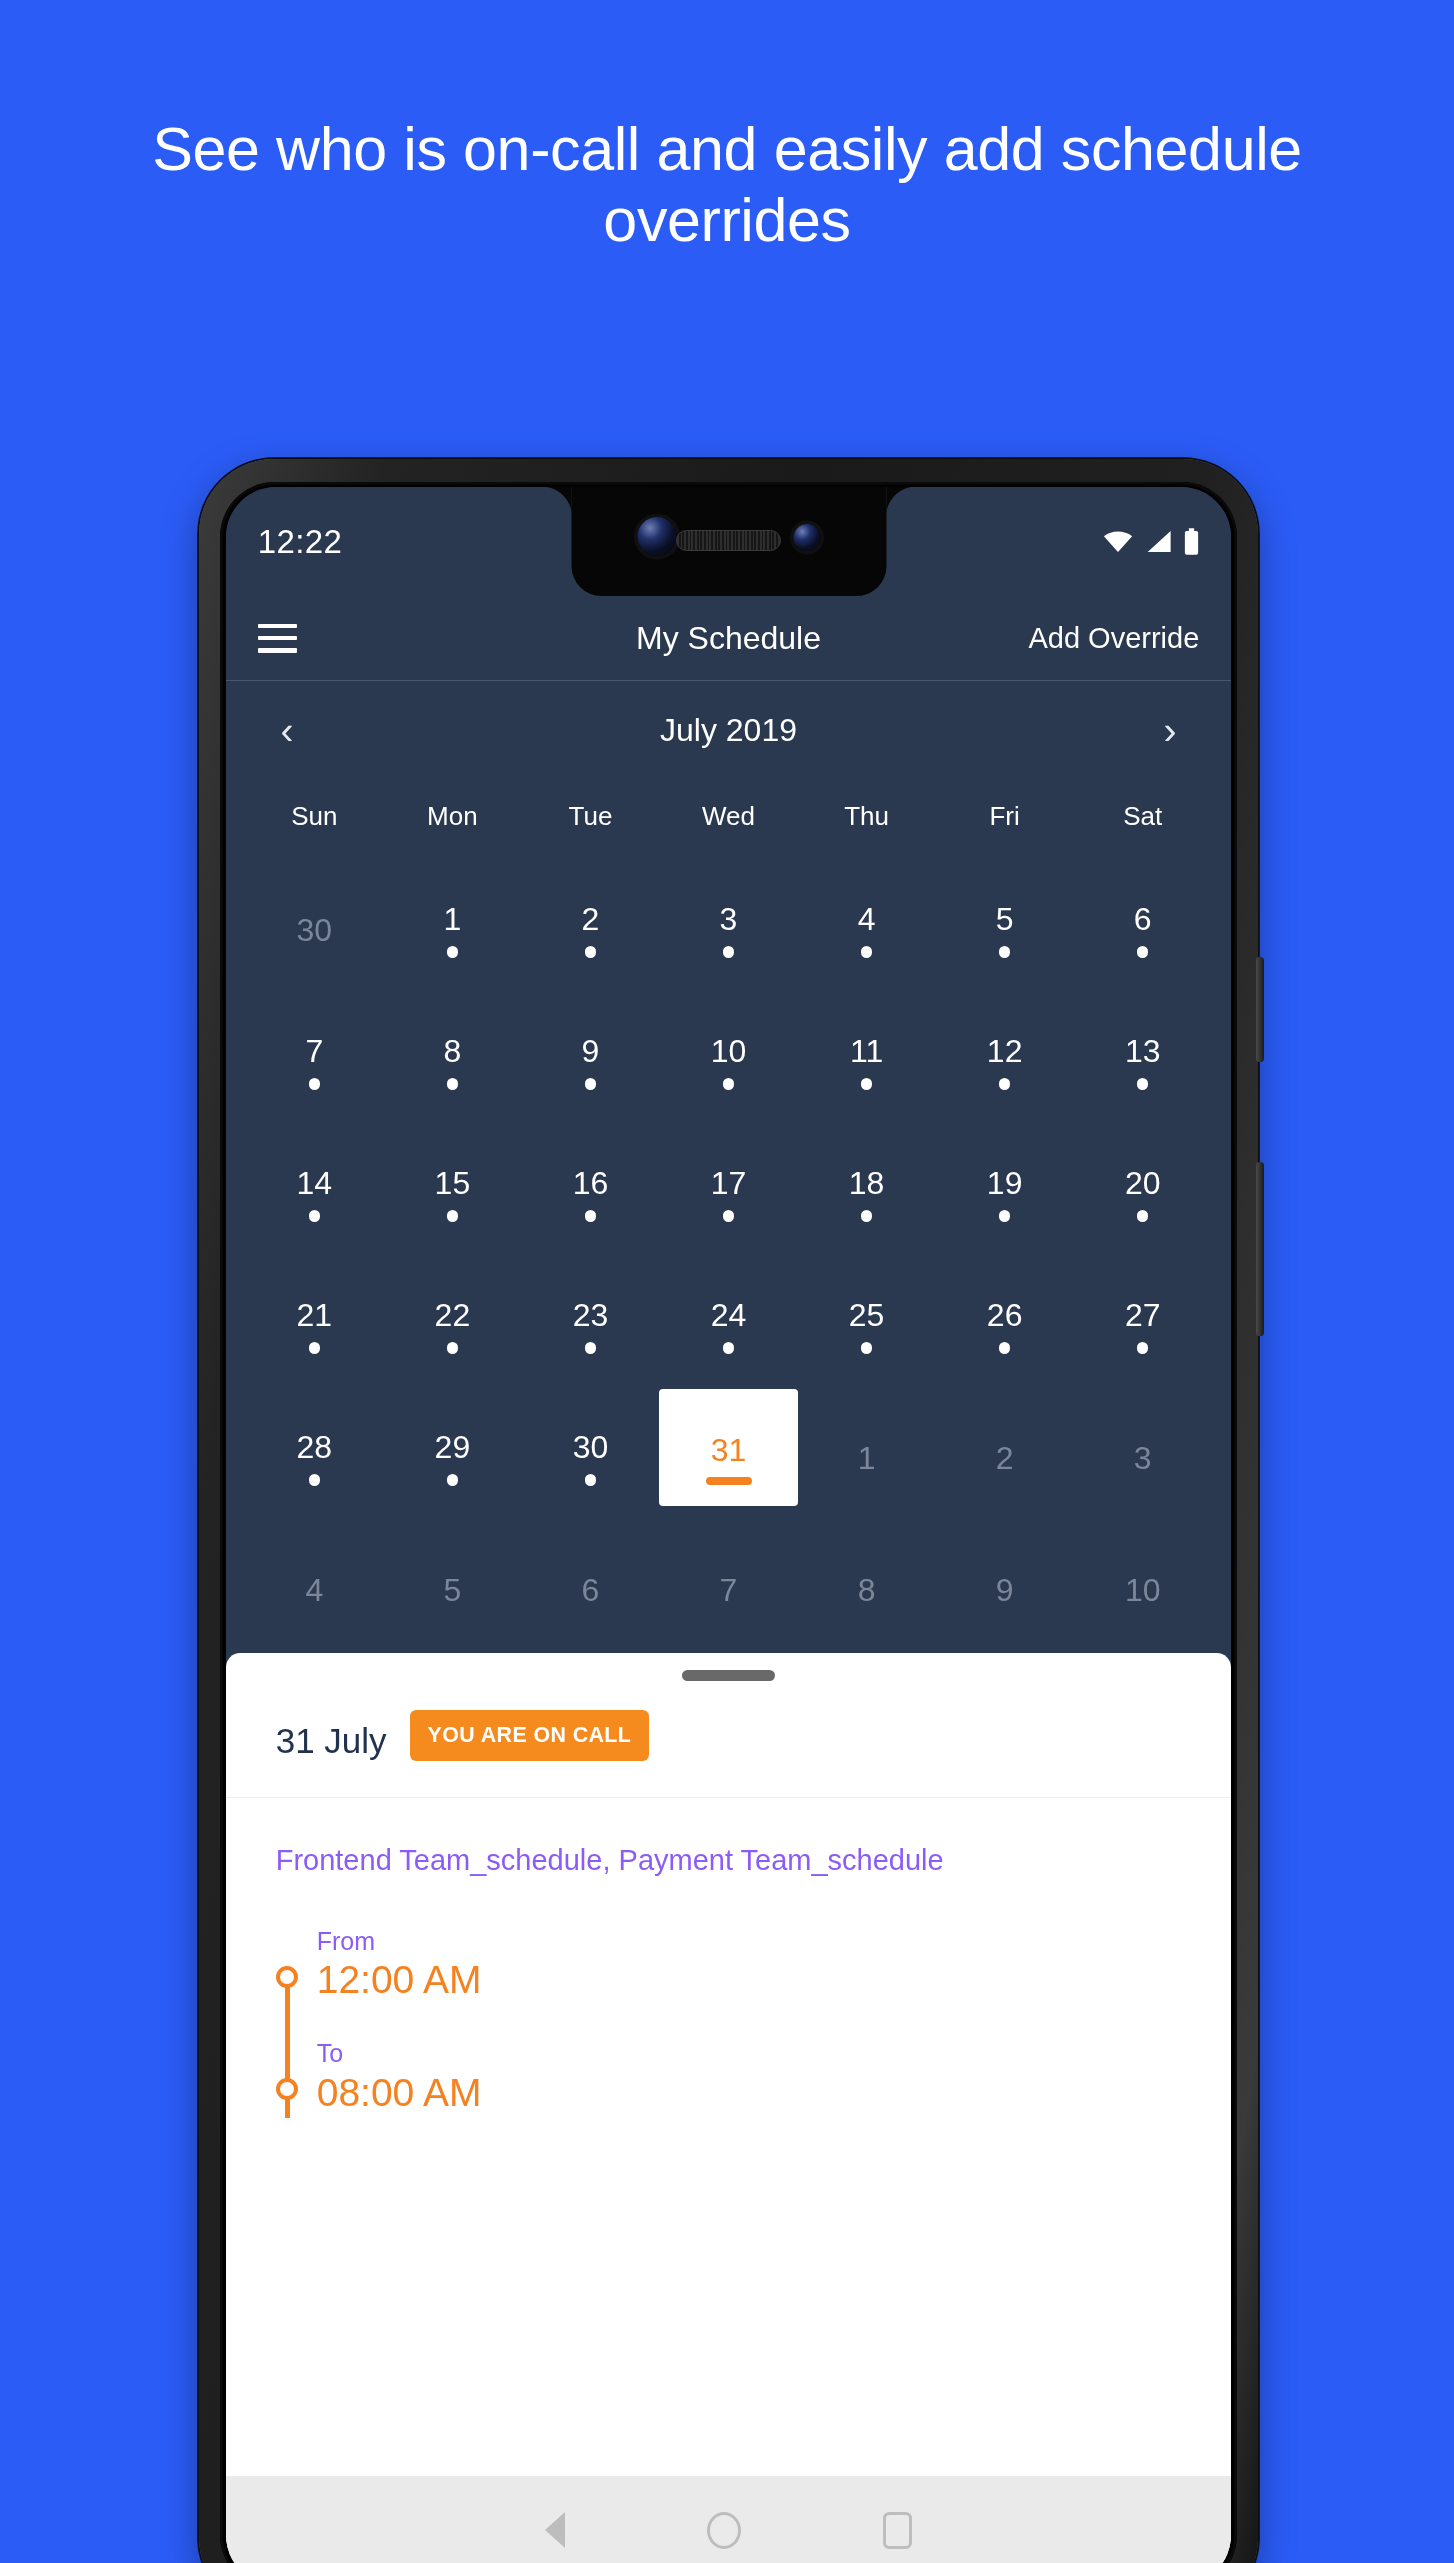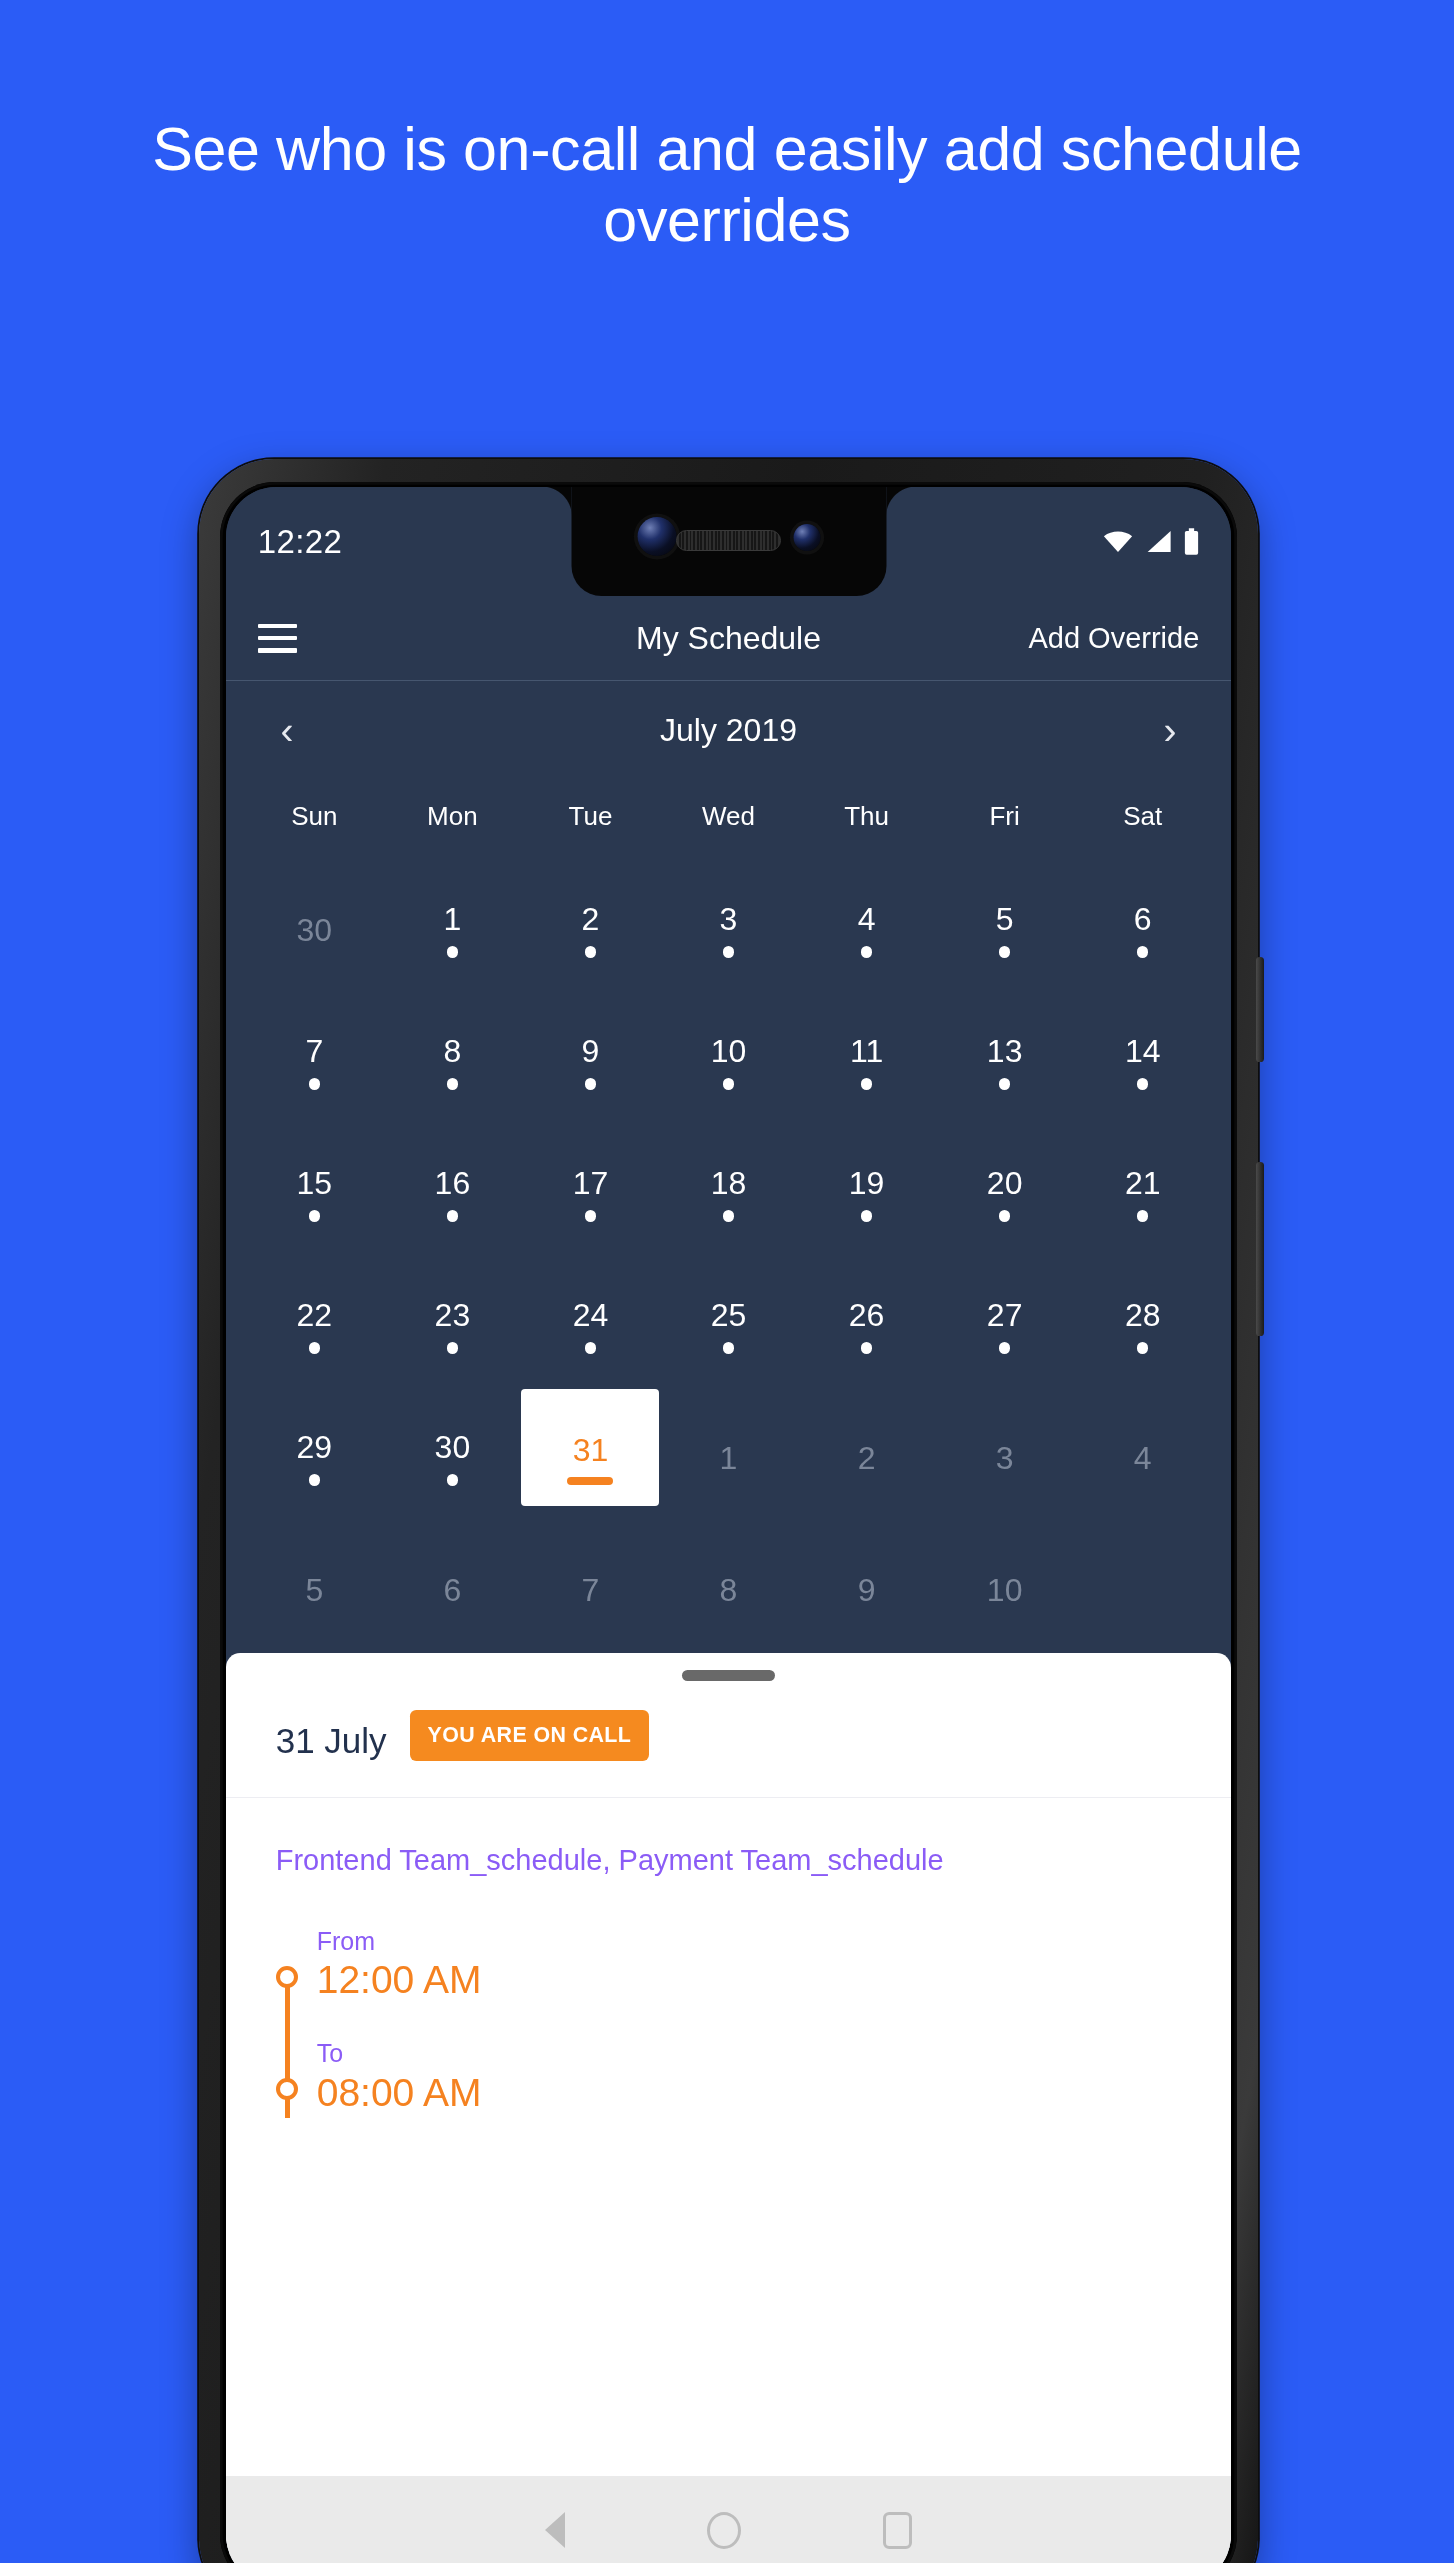--- a/index.html
+++ b/index.html
@@ -333,20 +333,24 @@
             </div>
             <div class="cal-cell">
               <div class="cal-num">10</div>
               <div class="cal-dot"></div>
             </div>
             <div class="cal-cell">
               <div class="cal-num">11</div>
               <div class="cal-dot"></div>
             </div>
             <div class="cal-cell">
+              <div class="cal-num">12</div>
+              <div class="cal-dot"></div>
+            </div>
+            <div class="cal-cell">
               <div class="cal-num">13</div>
               <div class="cal-dot"></div>
             </div>
             <div class="cal-cell">
               <div class="cal-num">14</div>
               <div class="cal-dot"></div>
             </div>
             <div class="cal-cell">
               <div class="cal-num">15</div>
               <div class="cal-dot"></div>

